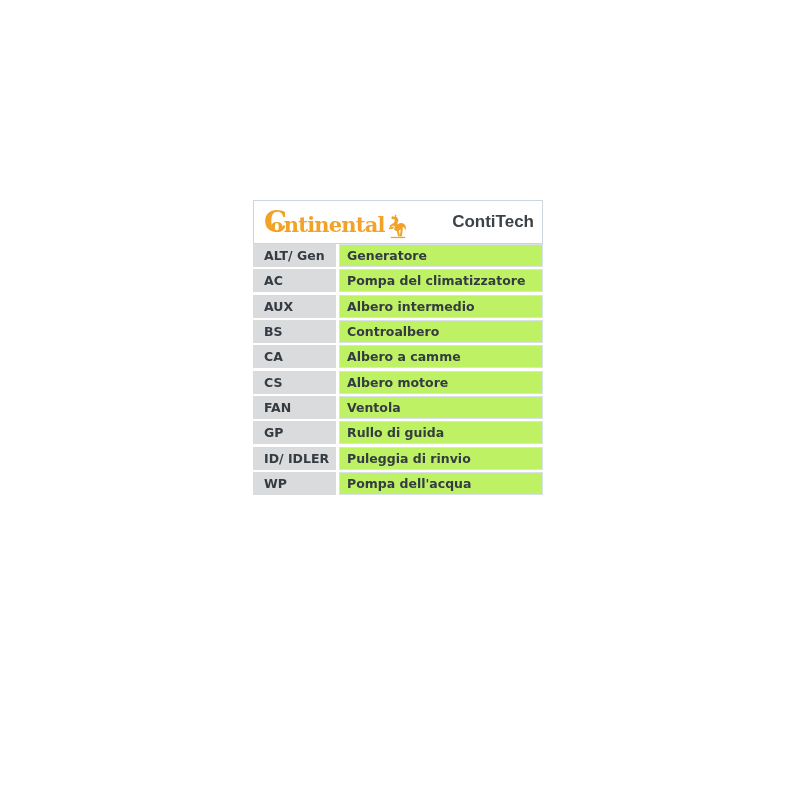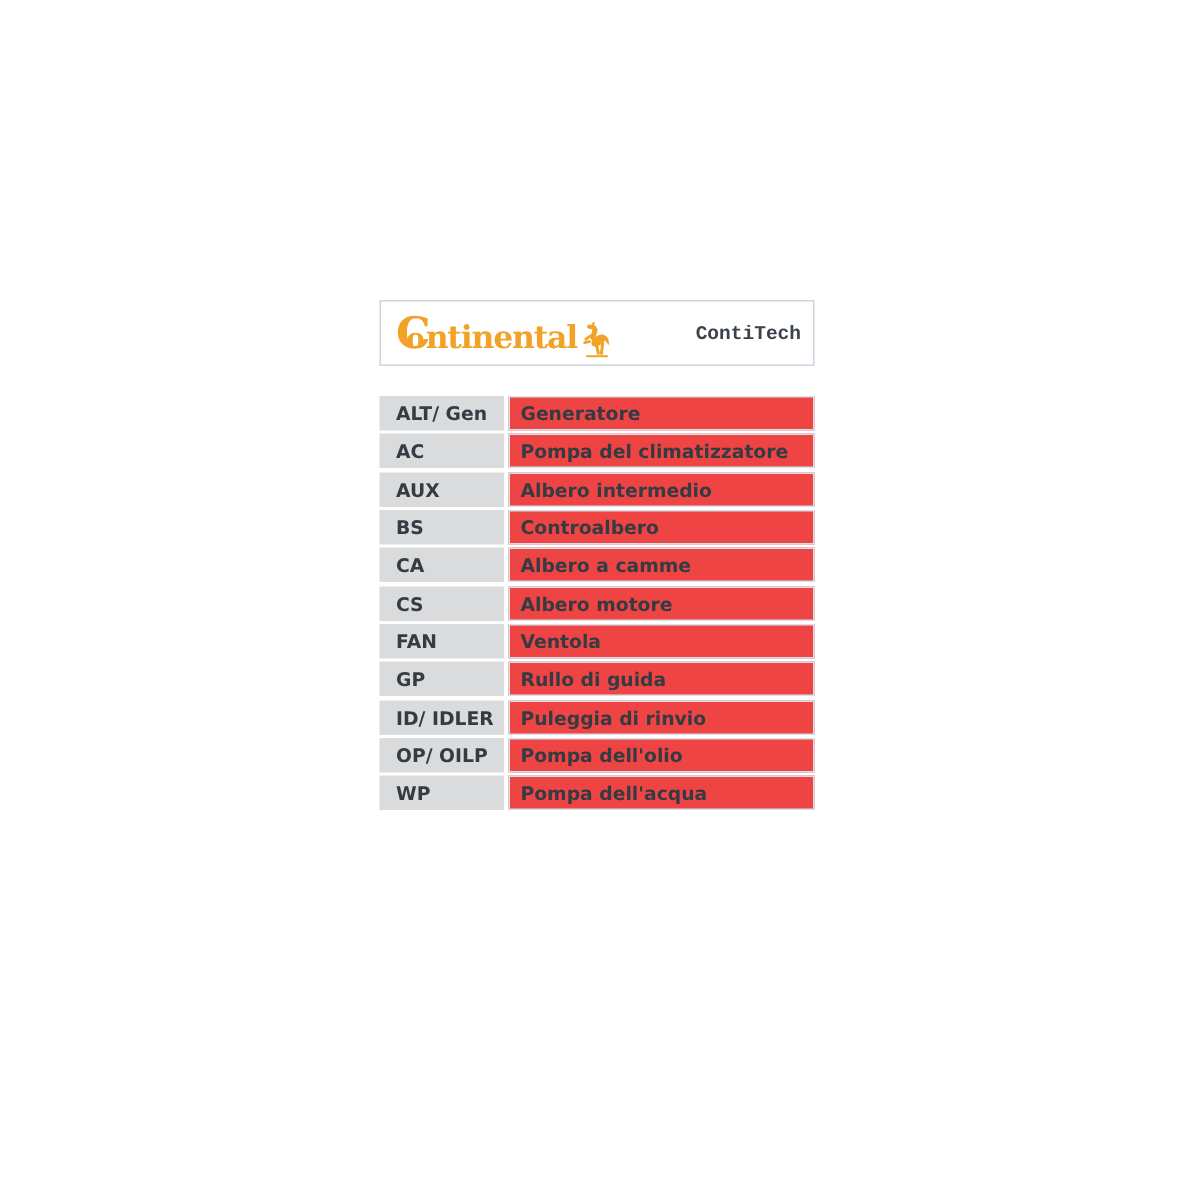--- a/index.html
+++ b/index.html
@@ -50,28 +50,28 @@
   .logo-c  { font-size: 29px; }
   .logo-o  { font-size: 19px; margin-left: -16.5px; margin-right: 0.5px; }
   .logo-rest { font-size: 21px; letter-spacing: -0.8px; }
   .horse {
     width: 20px;
     height: 27px;
     margin-left: 3px;
     margin-bottom: -2px;
   }
   .contitech {
-    font-family: Liberation Mono, monospace;
-    font-size: 13px;
+    font-family: Liberation Sans, sans-serif;
+    font-size: 17px;
     font-weight: bold;
     color: #3b4249;
     padding-right: 2px;
   }
   
-  .rows { margin-top: 20px; }
+  .rows { margin-top: 0; }
   .row {
     display: flex;
     height: 23px;
     margin-bottom: 2.35px;
   }
   .abbr {
     box-sizing: border-box;
     width: 83px;
     background: #dadbdc;
     color: #343b42;
@@ -79,21 +79,21 @@
     font-weight: bold;
     line-height: 23px;
     padding-left: 11px;
     white-space: nowrap;
     overflow: hidden;
   }
   .cell-gap { width: 3px; }
   .desc {
     box-sizing: border-box;
     flex: 1;
-    background: #ef4444;
+    background: #bef264;
     border: 1px solid #d8e1ea;
     color: #343b42;
     font-size: 12.5px;
     font-weight: bold;
     line-height: 21px;
     padding-left: 7px;
     white-space: nowrap;
     overflow: hidden;
   }
 </style>
@@ -177,25 +177,20 @@
     <div class="desc">Rullo di guida</div>
   </div>
 
   <div class="row">
     <div class="abbr">ID/ IDLER</div>
     <div class="cell-gap"></div>
     <div class="desc">Puleggia di rinvio</div>
   </div>
 
 
-  <div class="row">
-    <div class="abbr">OP/ OILP</div>
-    <div class="cell-gap"></div>
-    <div class="desc">Pompa dell'olio</div>
-  </div>
 
 
 
   <div class="row">
     <div class="abbr">WP</div>
     <div class="cell-gap"></div>
     <div class="desc">Pompa dell'acqua</div>
   </div>
 </div>
 

